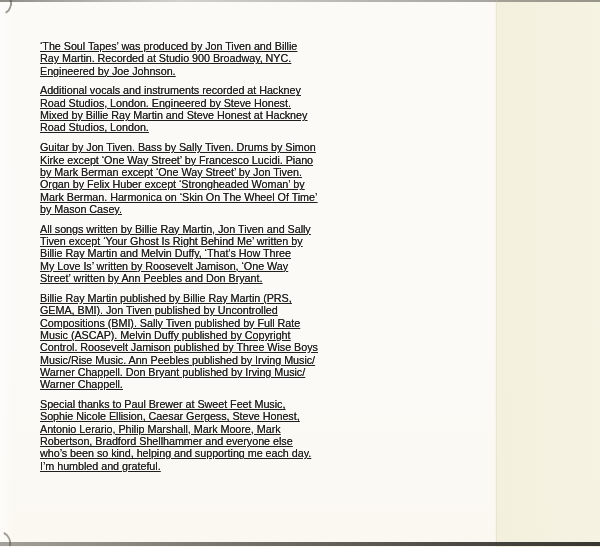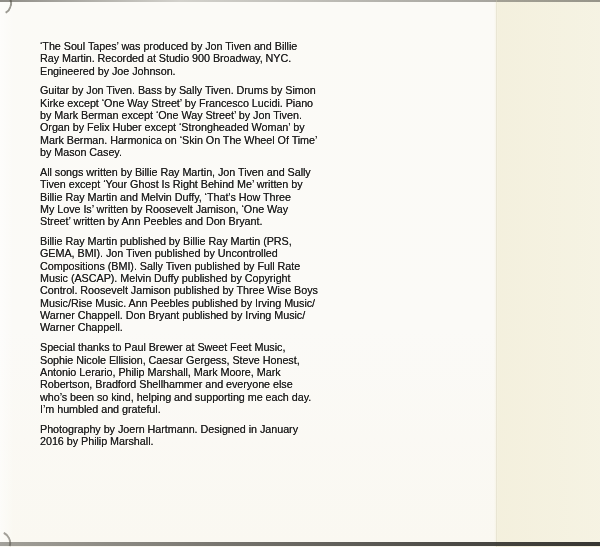--- a/index.html
+++ b/index.html
@@ -70,36 +70,41 @@
     padding-top: 40px;
     color: #1f1f1f;
     font-size: 10.8px;
     line-height: 12.33px;
     letter-spacing: -0.05px;
     text-shadow: 0 0 0.3px rgba(31,31,31,0.85);
   }
   .notes p {
     margin: 0 0 7.5px 0;
     white-space: pre-line;
+    text-decoration: underline;
   }
 </style>
 </head>
 <body>
 
 <div class="scan">
 
   <div class="edge-top"></div>
   <div class="crease"></div>
   <div class="curl curl-top-left"></div>
   <div class="curl curl-bottom-left"></div>
 
   <div class="notes">
     <p>‘The Soul Tapes’ was produced by Jon Tiven and Billie
 Ray Martin. Recorded at Studio 900 Broadway, NYC.
 Engineered by Joe Johnson.</p>
+    <p>Additional vocals and instruments recorded at Hackney
+Road Studios, London. Engineered by Steve Honest.
+Mixed by Billie Ray Martin and Steve Honest at Hackney
+Road Studios, London.</p>
     <p>Guitar by Jon Tiven. Bass by Sally Tiven. Drums by Simon
 Kirke except ‘One Way Street’ by Francesco Lucidi. Piano
 by Mark Berman except ‘One Way Street’ by Jon Tiven.
 Organ by Felix Huber except ‘Strongheaded Woman’ by
 Mark Berman. Harmonica on ‘Skin On The Wheel Of Time’
 by Mason Casey.</p>
     <p>All songs written by Billie Ray Martin, Jon Tiven and Sally
 Tiven except ‘Your Ghost Is Right Behind Me’ written by
 Billie Ray Martin and Melvin Duffy, ‘That’s How Three
 My Love Is’ written by Roosevelt Jamison, ‘One Way
@@ -111,19 +116,17 @@
 Control. Roosevelt Jamison published by Three Wise Boys
 Music/Rise Music. Ann Peebles published by Irving Music/
 Warner Chappell. Don Bryant published by Irving Music/
 Warner Chappell.</p>
     <p>Special thanks to Paul Brewer at Sweet Feet Music,
 Sophie Nicole Ellision, Caesar Gergess, Steve Honest,
 Antonio Lerario, Philip Marshall, Mark Moore, Mark
 Robertson, Bradford Shellhammer and everyone else
 who’s been so kind, helping and supporting me each day.
 I’m humbled and grateful.</p>
-    <p>Photography by Joern Hartmann. Designed in January
-2016 by Philip Marshall.</p>
   </div>
 
   <div class="edge-bottom"></div>
 
 </div>
 
 </body></html>

